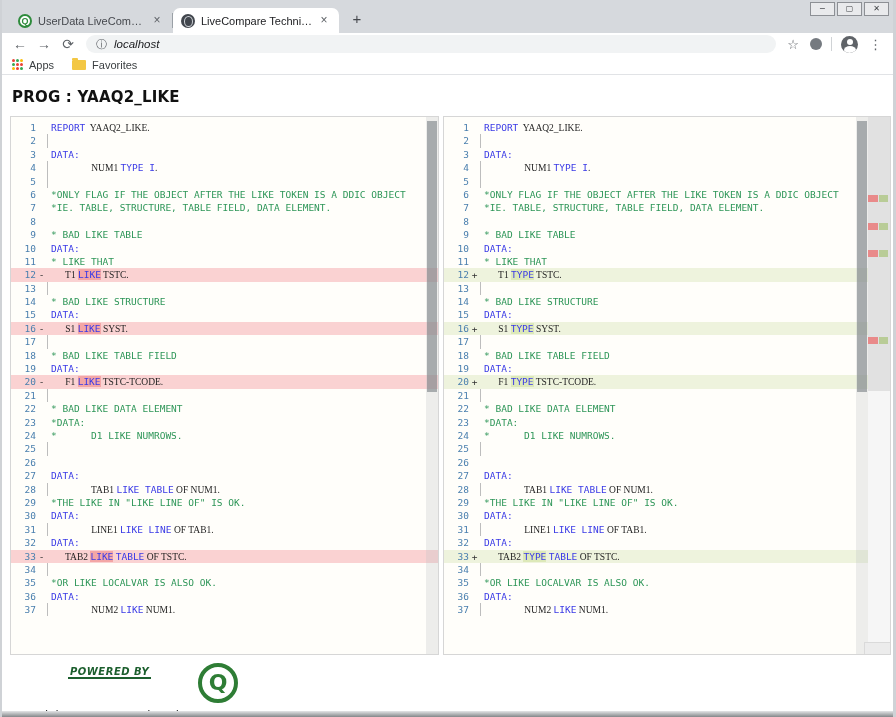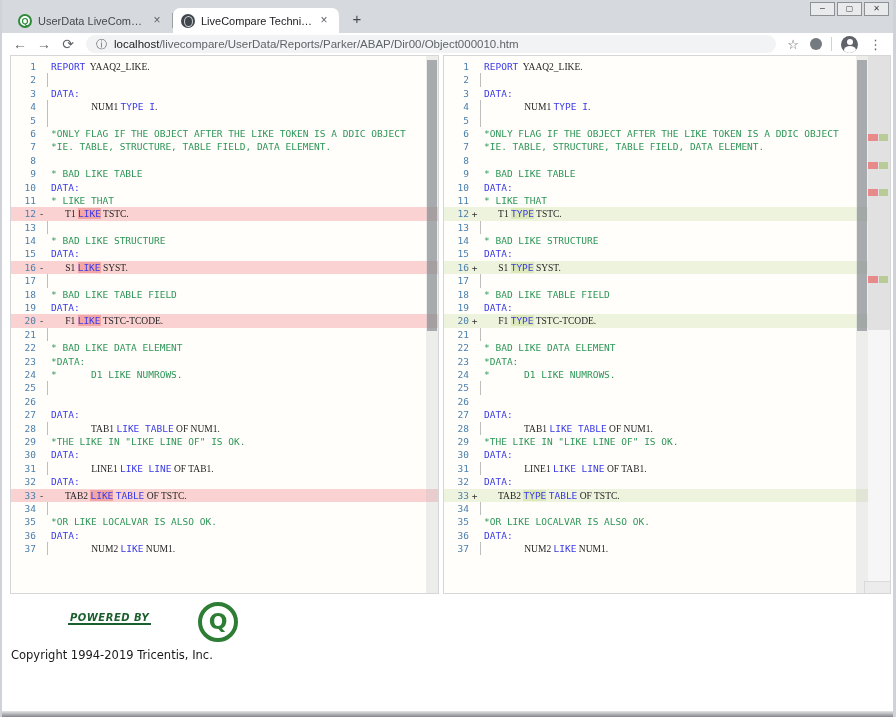--- a/index.html
+++ b/index.html
@@ -35,21 +35,21 @@
   .win-btn{width:25px;height:14px;background:#e9eaec;border:1px solid #8d9095;
     font-size:8px;line-height:12px;text-align:center;color:#3a3d40;
     font-family:"DejaVu Sans",sans-serif;}
 
   
   .toolbar{height:22px;background:#fff;display:flex;align-items:center;padding:0 6px;}
   .nav-btn{width:24px;text-align:center;font-size:14px;color:#5f6368;flex:0 0 auto;}
   .omnibox{flex:1;height:18px;background:#f1f3f4;border-radius:10px;display:flex;
     align-items:center;padding:0 10px;margin:0 6px;font-size:11.5px;overflow:hidden;white-space:nowrap;}
   .omni-info{color:#5f6368;font-size:11px;margin-right:7px;}
-  .omni-host{color:#202124;}
+  .omni-host{color:#202124;font-style:italic;}
   .omni-path{color:#5f6368;}
   .tb-icon{color:#5f6368;font-size:13px;margin:0 5px;flex:0 0 auto;}
   .ext-circle{width:12px;height:12px;border-radius:50%;background:#757a80;margin:0 6px;flex:0 0 auto;}
   .tb-sep{width:1px;height:14px;background:#d0d3d6;margin:0 3px;flex:0 0 auto;}
   .avatar{width:17px;height:17px;border-radius:50%;background:#5f6368;margin:0 6px;
     position:relative;overflow:hidden;flex:0 0 auto;}
   .avatar:before{content:"";position:absolute;left:5.5px;top:3px;width:6px;height:6px;
     border-radius:50%;background:#fff;}
   .avatar:after{content:"";position:absolute;left:2.5px;top:10px;width:12px;height:8px;
     border-radius:50%;background:#fff;}
@@ -101,21 +101,21 @@
   .ruler{position:absolute;top:0;right:0;bottom:0;width:22px;background:#f6f6f6;}
   .ruler-top{position:absolute;top:0;left:0;right:0;height:51%;background:#e1e1e1;}
   .ruler-mark{position:absolute;left:0;width:100%;height:7px;}
   .ruler-mark .r{position:absolute;left:0;width:10px;height:7px;background:#e98a8a;}
   .ruler-mark .g{position:absolute;left:11px;width:9px;height:7px;background:#b9cc97;}
   .sb-corner{position:absolute;right:0;bottom:0;width:26px;height:12px;background:#ececec;
     border-left:1px solid #dadada;border-top:1px solid #dadada;}
 
   
   .footer{position:relative;height:46px;margin:6px 0 0 8px;}
-  .powered{position:absolute;left:58px;top:12px;font-size:10px;font-style:italic;
+  .powered{position:absolute;left:58px;top:5px;font-size:10px;font-style:italic;
     font-weight:bold;color:#1c5f2e;border-bottom:2px solid #1c5f2e;padding:0 2px 0 2px;
     letter-spacing:0.5px;font-family:"DejaVu Sans",sans-serif;}
   .brand{position:absolute;left:0;top:8px;font-family:"DejaVu Sans",sans-serif;
     font-weight:bold;font-size:27px;color:var(--brand-green);letter-spacing:-1px;}
   .q-logo{position:absolute;left:188px;top:2px;width:40px;height:40px;border-radius:50%;
     border:4px solid var(--brand-green);background:#fff;color:var(--brand-green);
     font-family:"DejaVu Sans",sans-serif;font-weight:bold;font-size:22px;
     text-align:center;line-height:32px;}
   .copyright{margin:2px 0 0 9px;font-family:"DejaVu Sans",sans-serif;font-size:11.5px;color:#1a1a1a;}
 
@@ -149,31 +149,51 @@
     </div>
   </div>
 
   <div class="toolbar">
     <div class="nav-btn">←</div>
     <div class="nav-btn">→</div>
     <div class="nav-btn">⟳</div>
     <div class="omnibox">
       <span class="omni-info">ⓘ</span>
       <span class="omni-host">localhost</span>
-        <span class="omni-path">/livecompare/UserData/Reports/Parker/ABAP/Dir00/Object000010.htm</span>
     </div>
     <div class="tb-icon">☆</div>
     <div class="ext-circle"></div>
     <div class="tb-sep"></div>
     <div class="avatar"></div>
     <div class="tb-icon">⋮</div>
   </div>
 
+  <div class="bookmarks">
+    <div class="bm-item">
+      <span class="apps-grid">
+          <span class="ag1"></span>
+          <span class="ag2"></span>
+          <span class="ag3"></span>
+          <span class="ag4"></span>
+          <span class="ag5"></span>
+          <span class="ag6"></span>
+          <span class="ag7"></span>
+          <span class="ag8"></span>
+          <span class="ag9"></span>
+        </span>
+      <span>Apps</span>
+    </div>
+    <div class="bm-item">
+      <span class="folder"></span>
+      <span>Favorites</span>
+    </div>
+  </div>
 
   <div class="content">
+    <div class="page-title">PROG : YAAQ2_LIKE</div>
 
     <div class="diff">
       <div class="panel left" id="left-panel">
         <div class="row"><span class="ln">1</span><span class="mk"></span><span class="code"><span class="s-k">REPORT</span><span class="s-p">  YAAQ2_LIKE.</span></span></div>
           <div class="row"><span class="ln">2</span><span class="mk"></span><span class="code bar"></span></div>
           <div class="row"><span class="ln">3</span><span class="mk"></span><span class="code"><span class="s-k">DATA:</span></span></div>
           <div class="row"><span class="ln">4</span><span class="mk"></span><span class="code bar"><span class="s-p">      NUM1 </span><span class="s-k">TYPE I</span><span class="s-p">.</span></span></div>
           <div class="row"><span class="ln">5</span><span class="mk"></span><span class="code bar"></span></div>
           <div class="row"><span class="ln">6</span><span class="mk"></span><span class="code"><span class="s-c">*ONLY FLAG IF THE OBJECT AFTER THE LIKE TOKEN IS A DDIC OBJECT</span></span></div>
           <div class="row"><span class="ln">7</span><span class="mk"></span><span class="code"><span class="s-c">*IE. TABLE, STRUCTURE, TABLE FIELD, DATA ELEMENT.</span></span></div>

